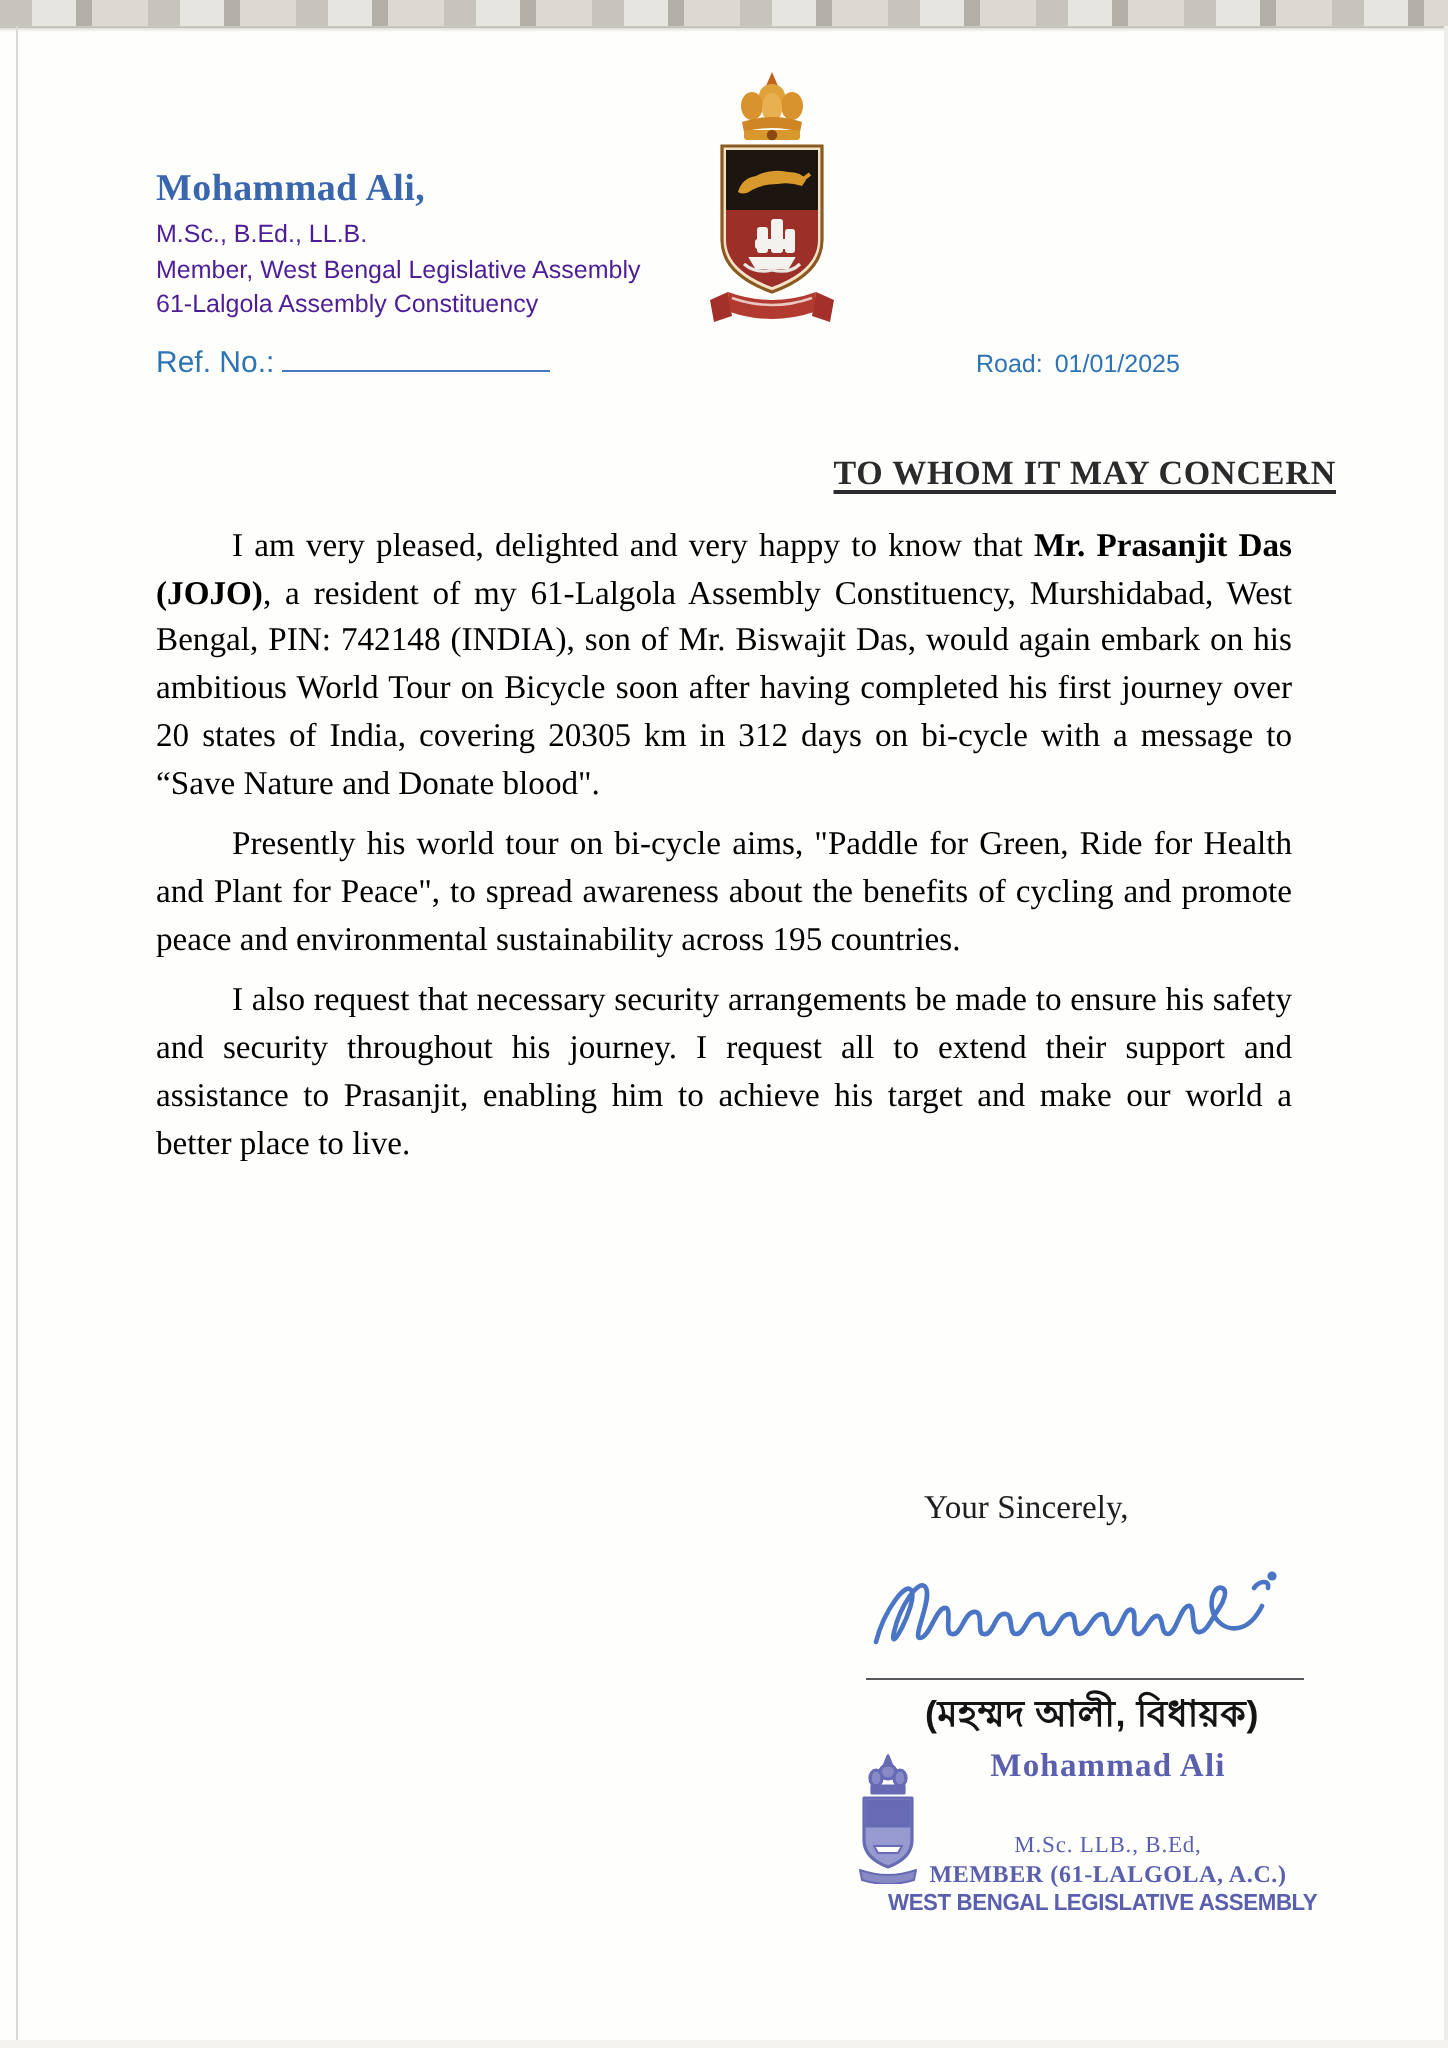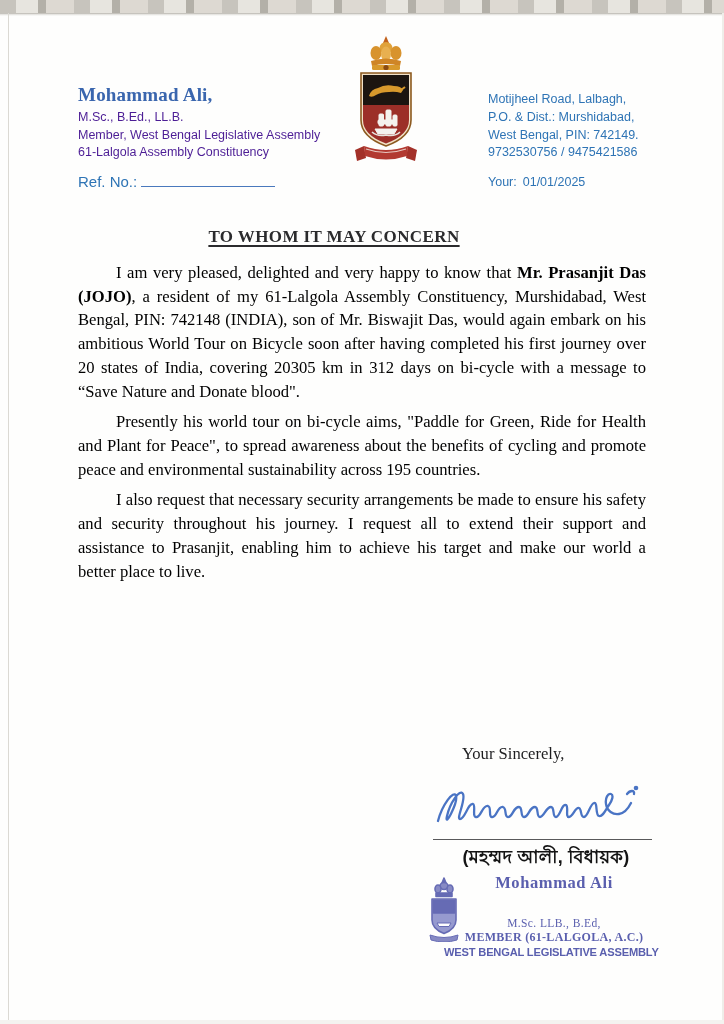--- a/index.html
+++ b/index.html
@@ -49,21 +49,21 @@
   .ref-line{display:inline-block;width:134px;border-bottom:1.4px solid #4a79bd;height:11px;margin-left:4px;}
   .date-row{
     position:absolute;left:488px;top:175px;
     font-family:"Liberation Sans", sans-serif;
     font-size:12.5px;color:#2e74b5;
   }
   .date-row .dv{margin-left:6px;}
 
   
   .subject{
-    position:absolute;left:0;top:227px;width:668px;text-align:center;
+    position:absolute;left:0;top:227px;width:668px;text-align:right;
     font-weight:bold;font-size:17px;color:#2b2b2d;letter-spacing:.4px;
   }
   .subject span{text-decoration:underline;text-decoration-thickness:2px;text-underline-offset:3px;}
 
   
   .letter-body{
     position:absolute;left:78px;top:261px;width:568px;
     font-size:16.6px;line-height:1.43;color:#000000;
     text-align:justify;
   }
@@ -145,33 +145,27 @@
 
   <div class="header-left">
     <div class="hl-name">Mohammad Ali,</div>
     <div class="hl-sub">
       <div>M.Sc., B.Ed., LL.B.</div>
       <div>Member, West Bengal Legislative Assembly</div>
       <div>61-Lalgola Assembly Constituency</div>
     </div>
   </div>
 
-  <div class="header-right">
-    <div>Motijheel Road, Lalbagh,</div>
-    <div>P.O. &amp; Dist.: Murshidabad,</div>
-    <div>West Bengal, PIN: 742149.</div>
-    <div>9732530756 / 9475421586</div>
-  </div>
 
   <div class="ref-row">
     <span>Ref. No.:</span><span class="ref-line"></span>
   </div>
 
   <div class="date-row">
-    <span>Your:</span><span class="dv">01/01/2025</span>
+    <span>Road:</span><span class="dv">01/01/2025</span>
   </div>
 
   <div class="subject">
     <span>TO WHOM IT MAY CONCERN</span>
   </div>
 
   <div class="letter-body">
     <p><span>I am very pleased, delighted and very happy to know that </span><b>Mr. Prasanjit Das (JOJO)</b><span>, a resident of my 61-Lalgola Assembly Constituency, Murshidabad, West Bengal, PIN: 742148 (INDIA), son of Mr. Biswajit Das, would again embark on his ambitious World Tour on Bicycle soon after having completed his first journey over 20 states of India, covering 20305 km in 312 days on bi-cycle with a message to “Save Nature and Donate blood".</span></p>
     <p>Presently his world tour on bi-cycle aims, "Paddle for Green, Ride for Health and Plant for Peace", to spread awareness about the benefits of cycling and promote peace and environmental sustainability across 195 countries.</p>
     <p>I also request that necessary security arrangements be made to ensure his safety and security throughout his journey. I request all to extend their support and assistance to Prasanjit, enabling him to achieve his target and make our world a better place to live.</p>

